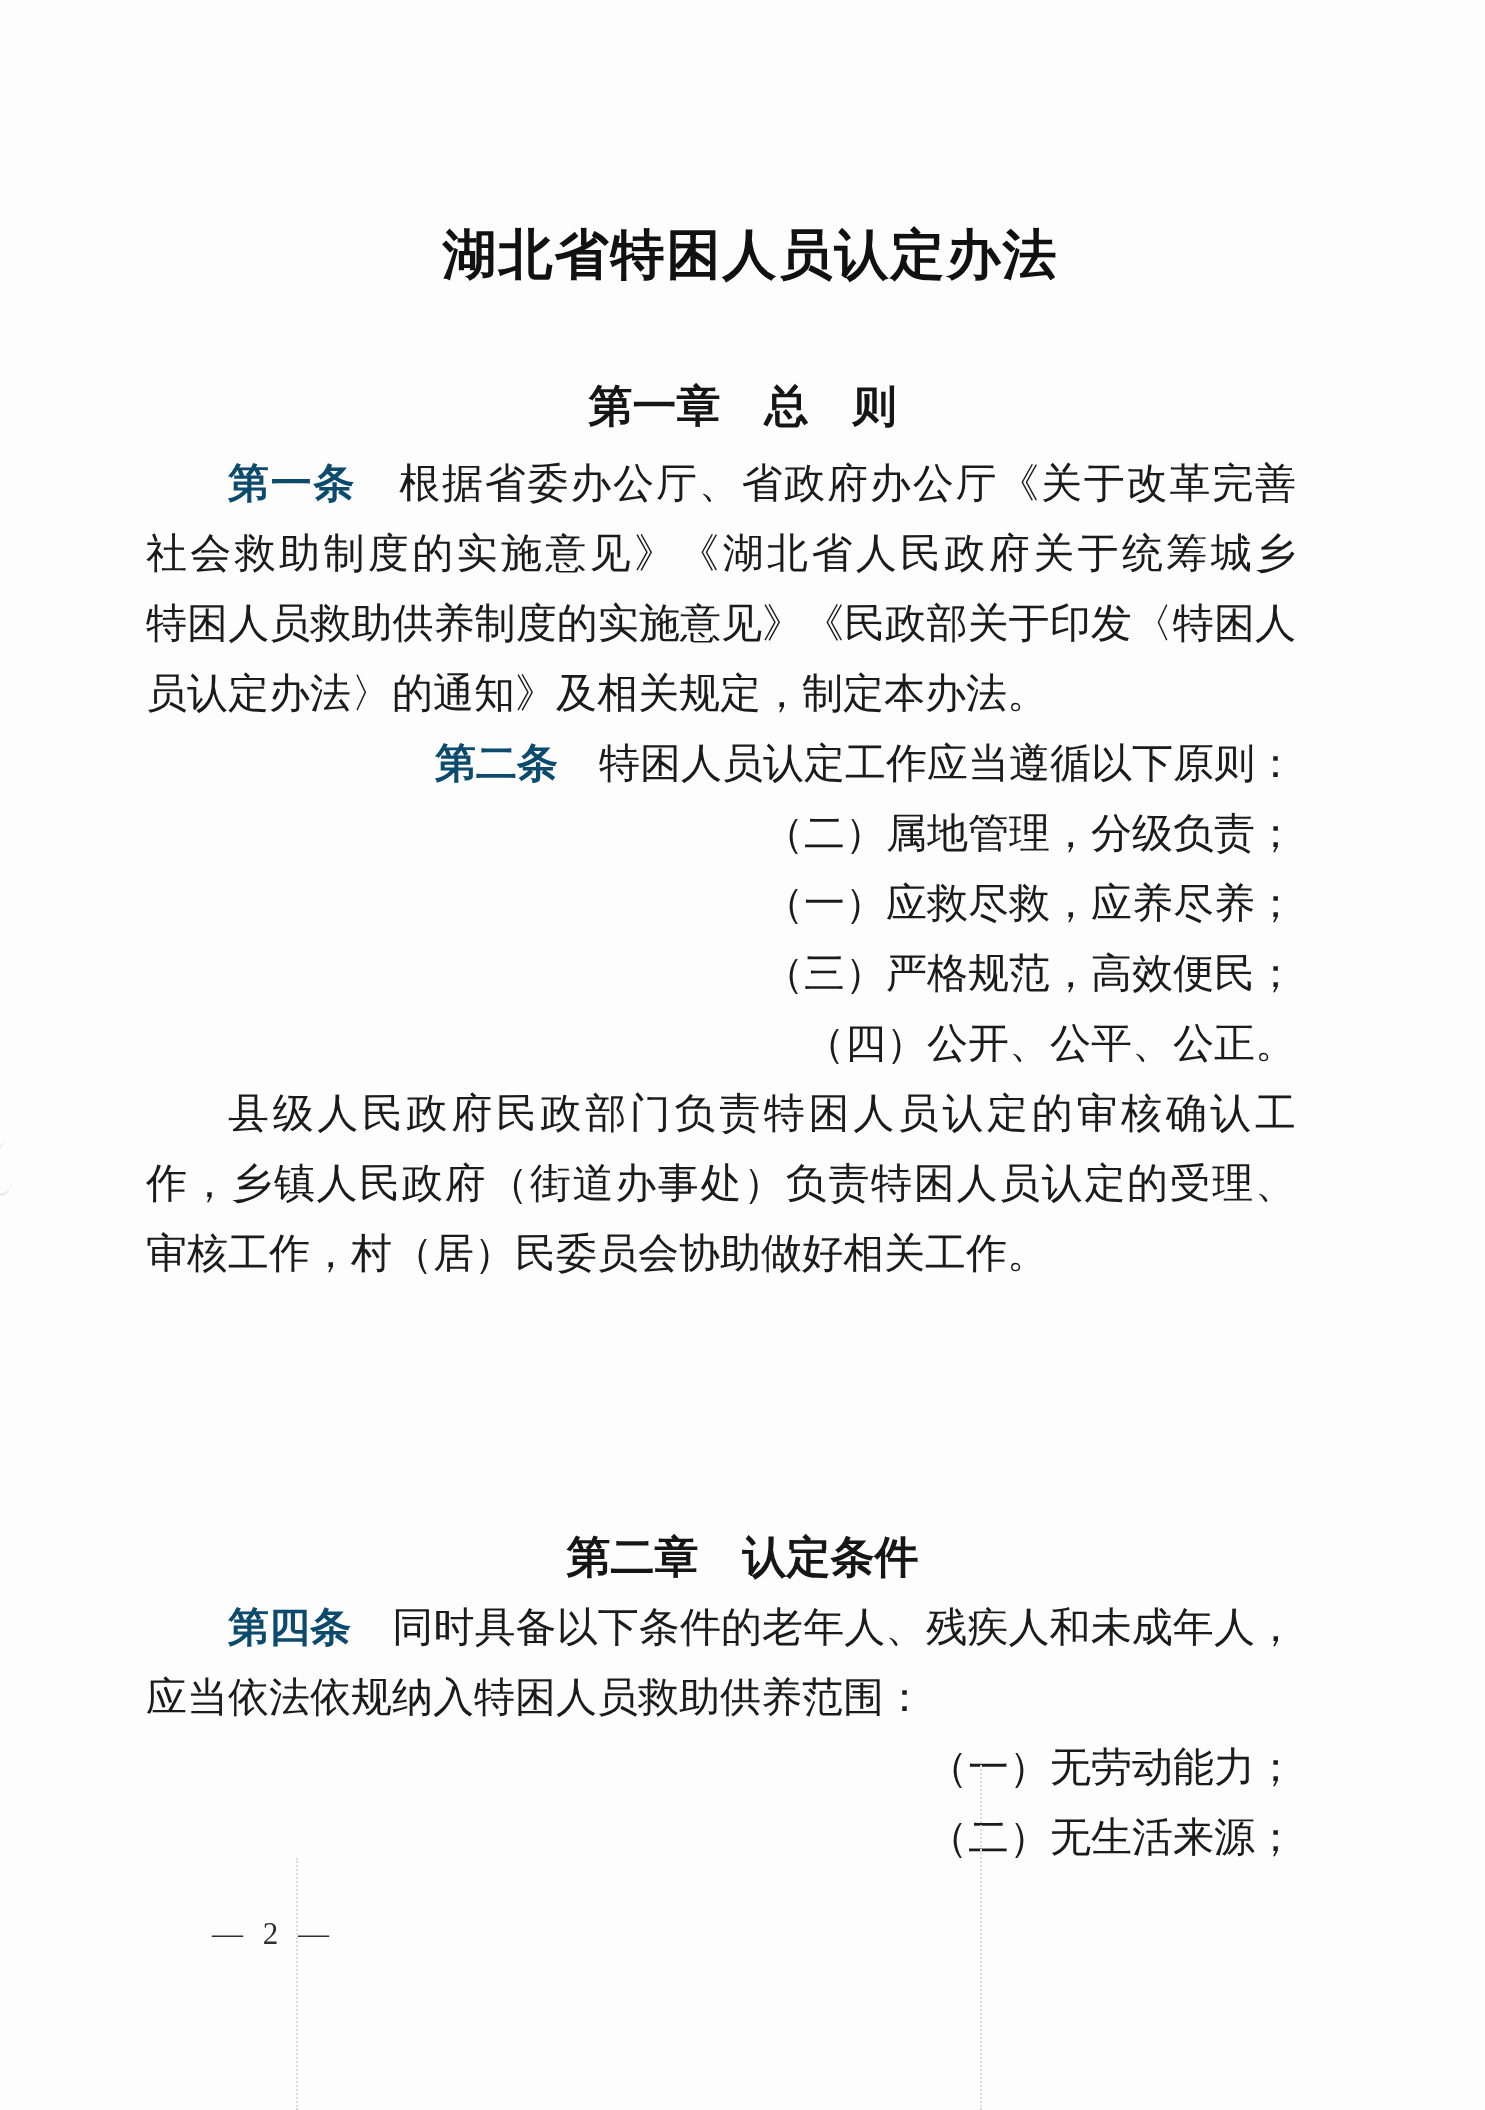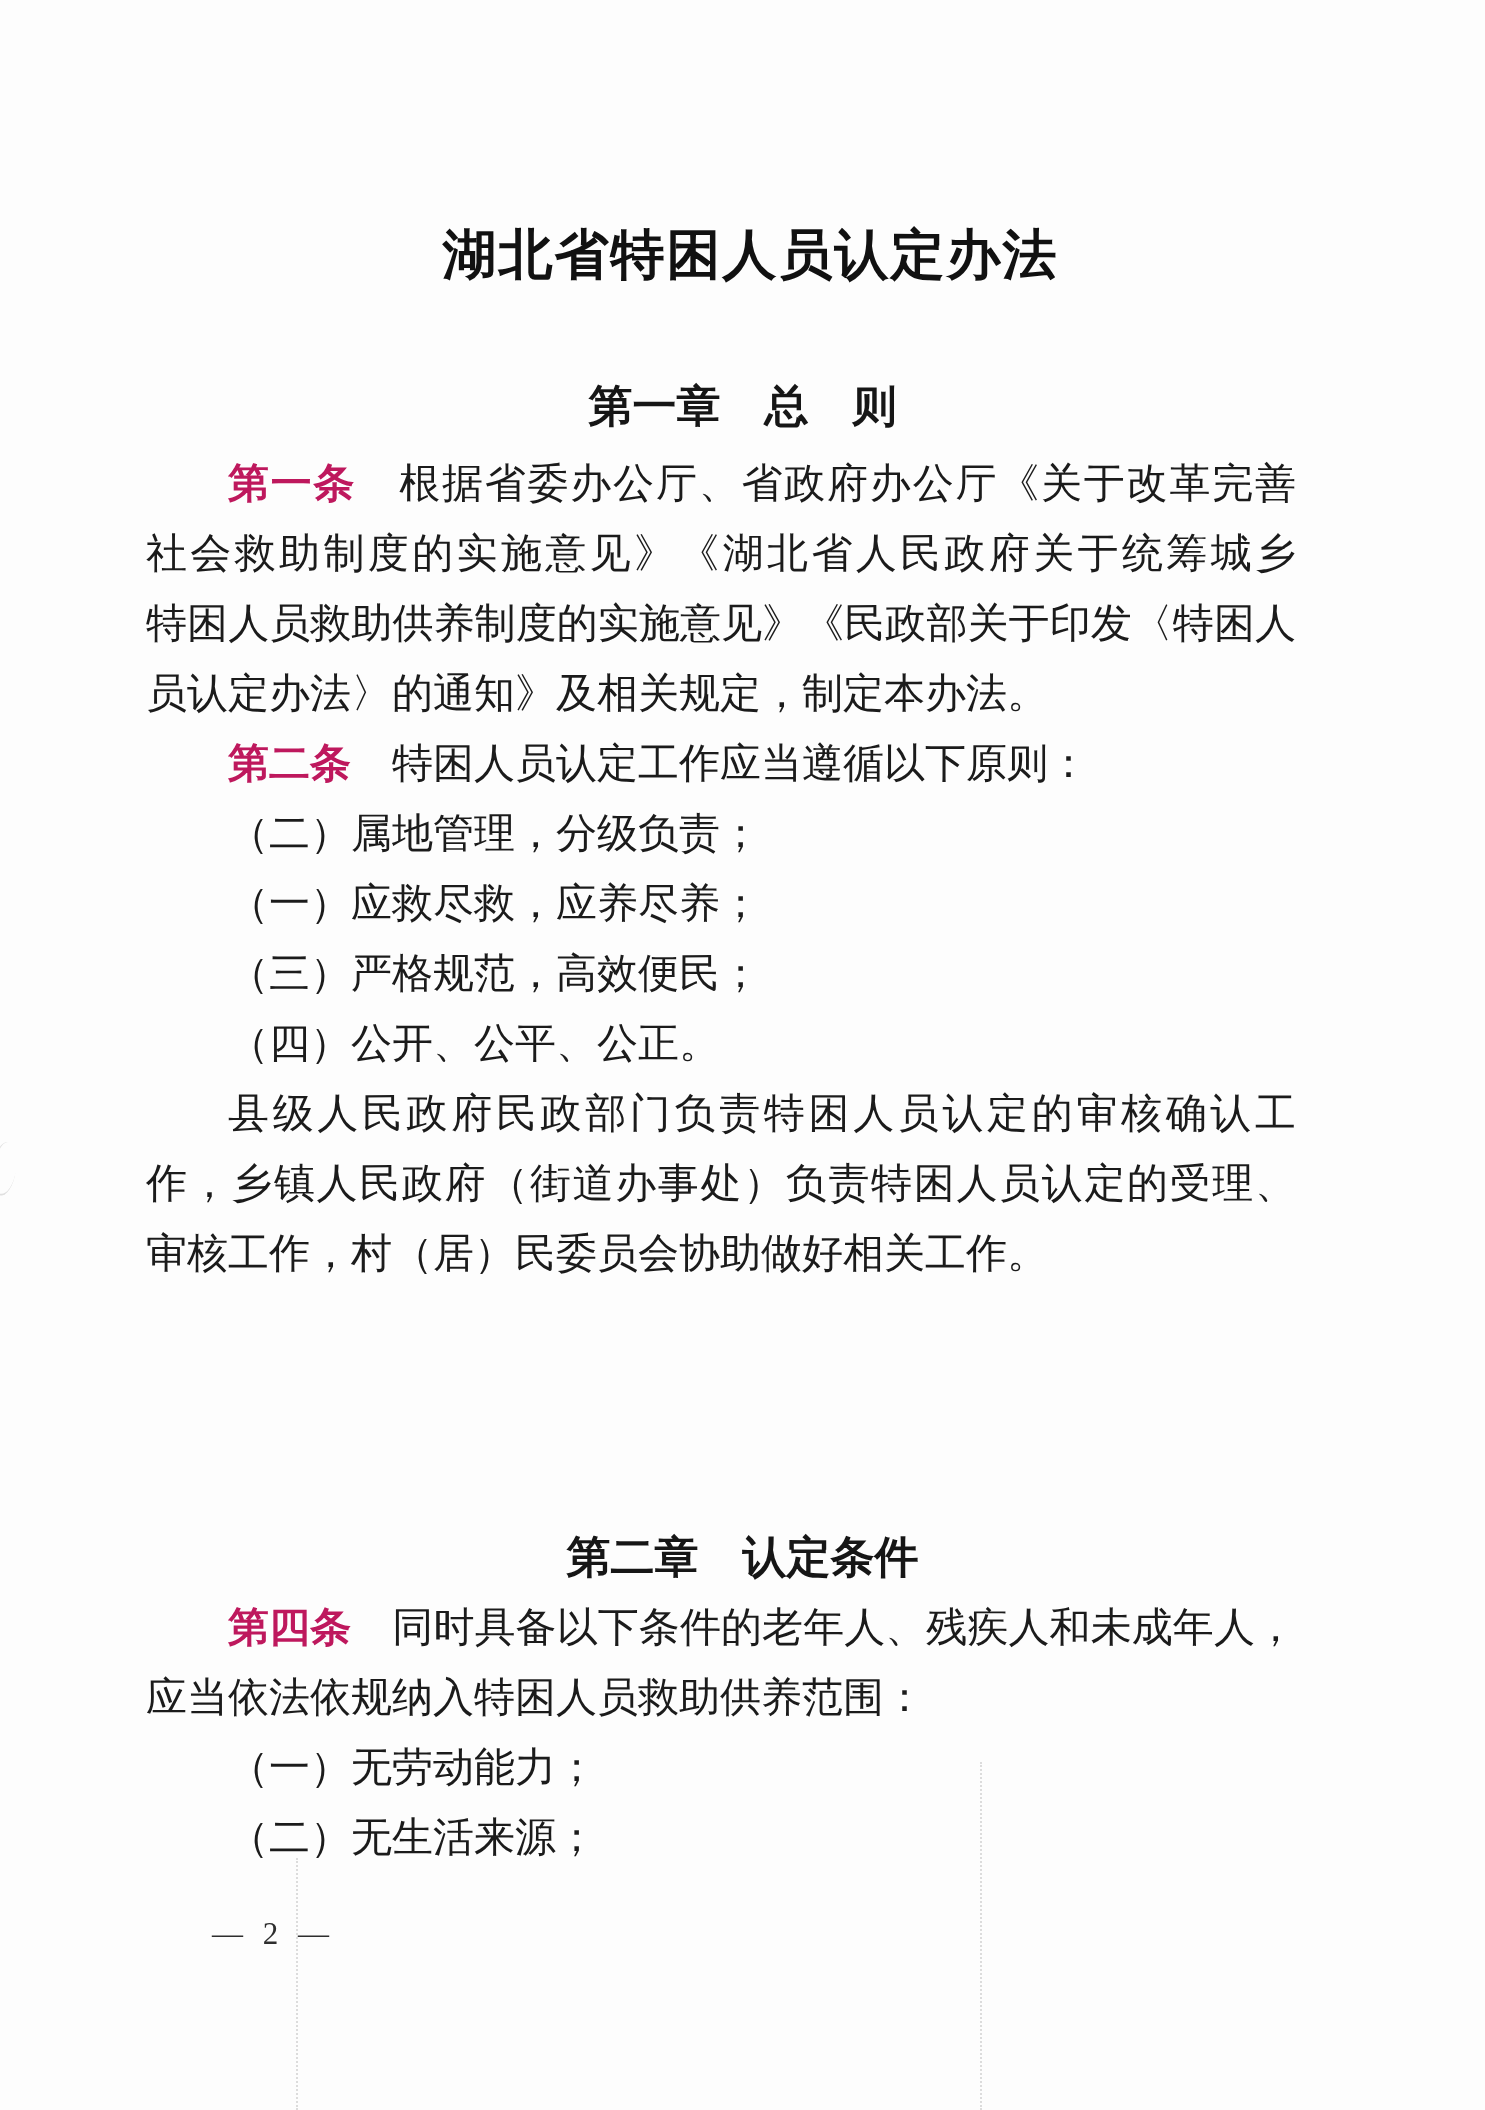--- a/index.html
+++ b/index.html
@@ -53,23 +53,23 @@
   .line {
     height: 70px;
     line-height: 70px;
     font-size: 41px;
     overflow: hidden;
     color: #1b1b1b;
   }
   .line .b {
     font-family: "Liberation Sans", "DejaVu Sans", sans-serif;
     font-weight: 700;
-    color: #be185d;
+    color: #0c4a6e;
   }
-  .indent { text-indent: 82px; }
+  .indent { text-indent: 82px; text-align: right; }
   .justify {
     text-align: justify;
     text-align-last: justify;
   }
   .page-num {
     position: absolute;
     left: 212px;
     top: 1912px;
     height: 44px;
     line-height: 44px;

